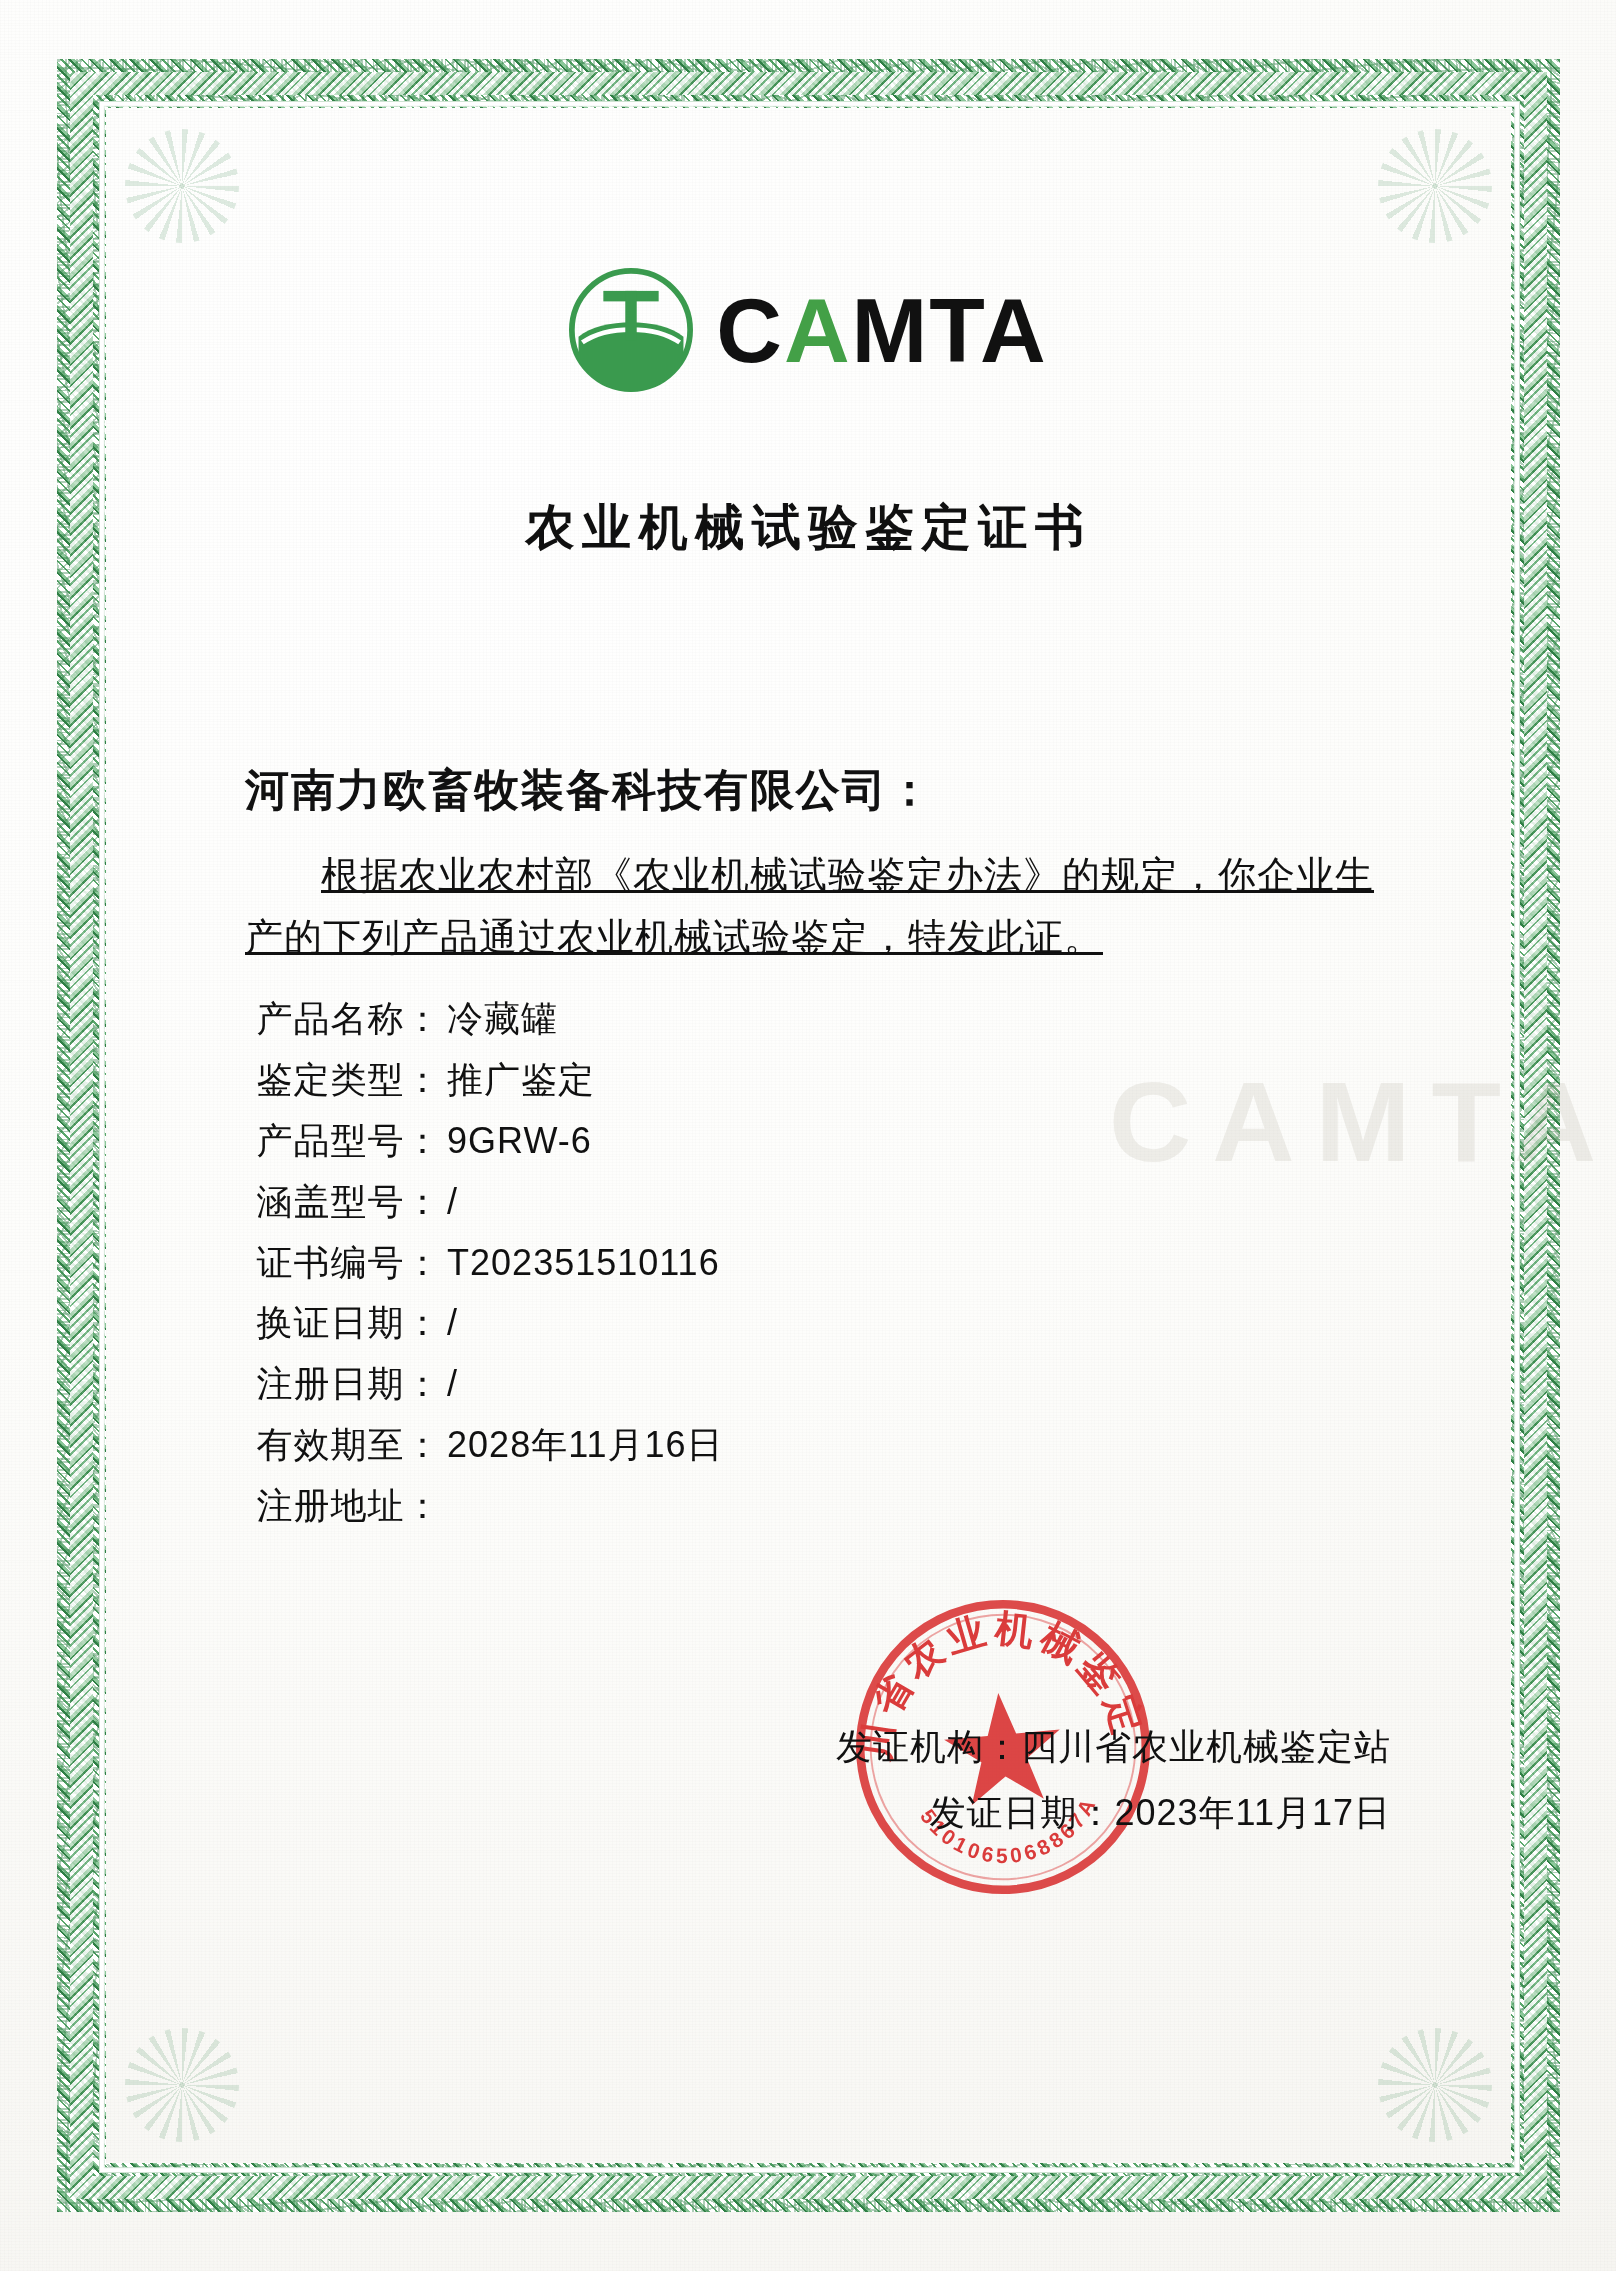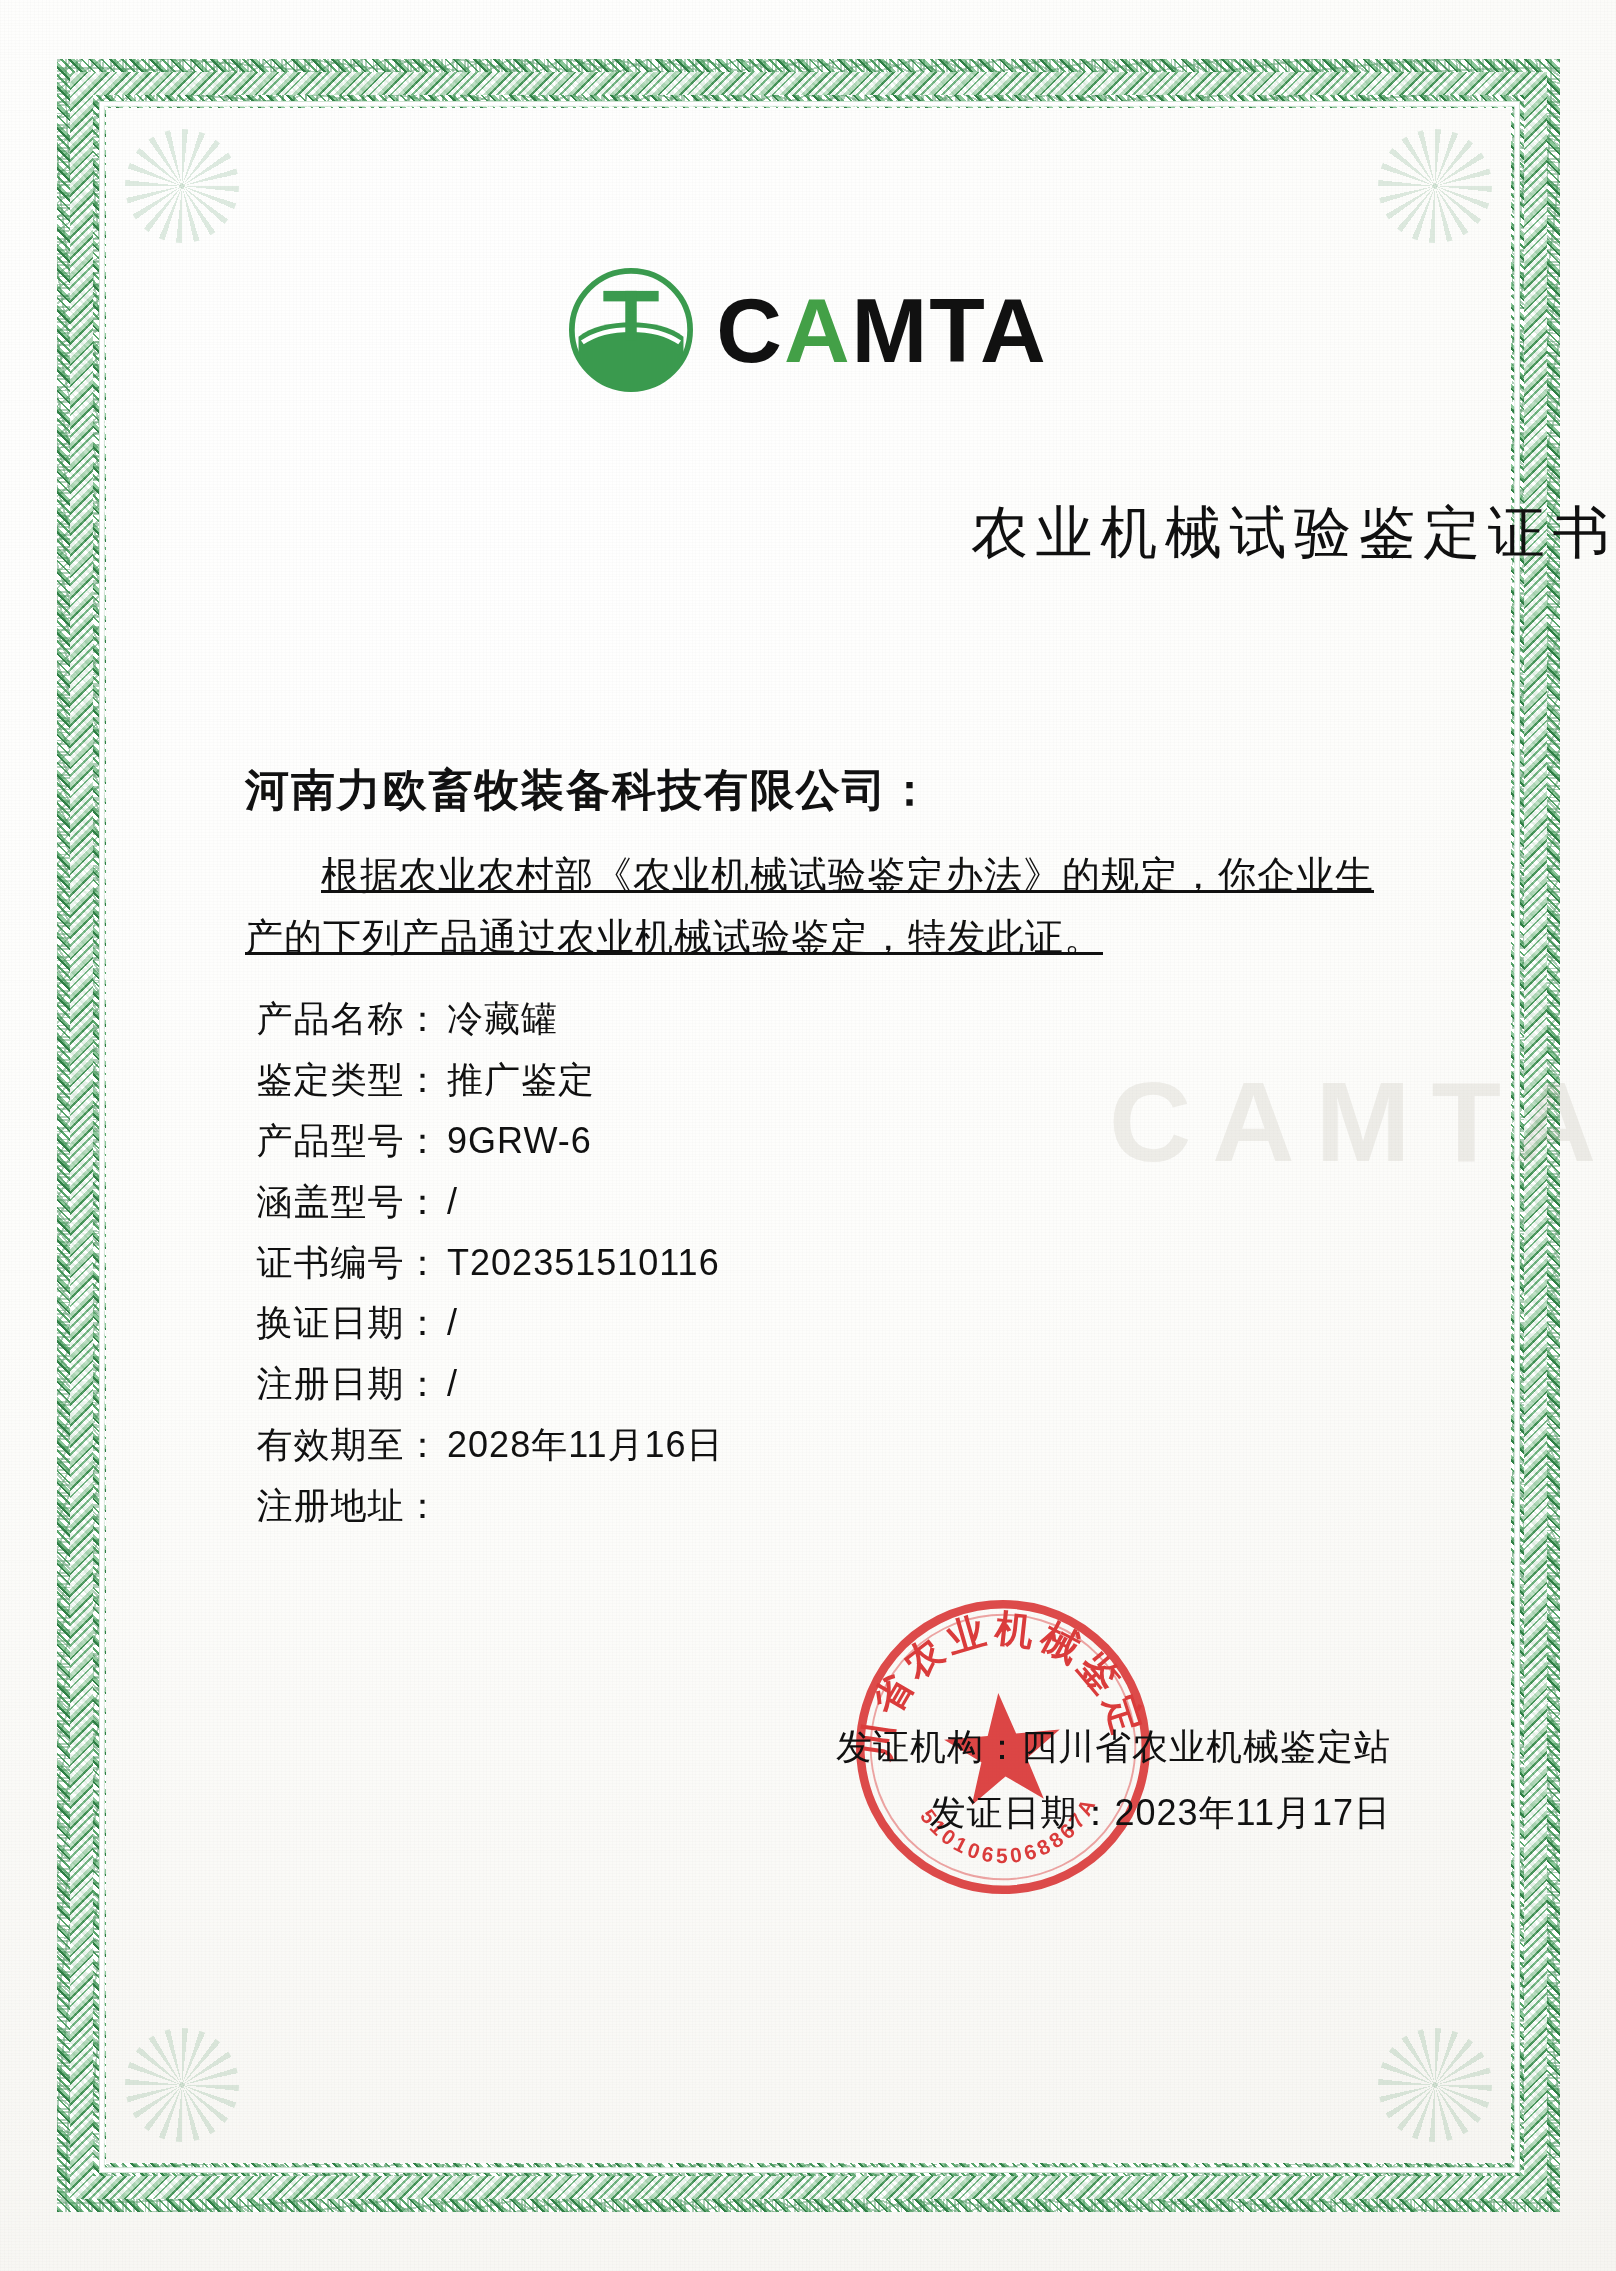--- a/index.html
+++ b/index.html
@@ -156,23 +156,23 @@
     align-items: center;
   }
   .logo-text .ltr-green { color: #43a047; }
 
   
   .doc-title {
     position: absolute;
     left: 0;
     right: 0;
     top: 495px;
-    text-align: right;
-    font-size: 57px;
-    font-weight: 400;
+    text-align: center;
+    font-size: 49px;
+    font-weight: 700;
     letter-spacing: 7.6px;
     color: #101010;
   }
 
   
   .body-block {
     position: absolute;
     left: 245px;
     right: 239px;
     top: 761px;

